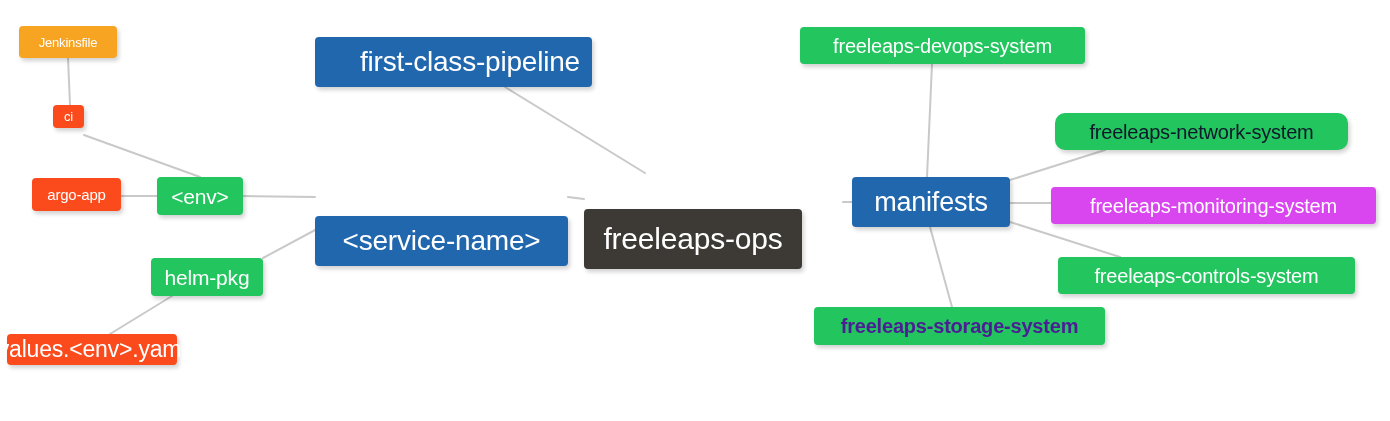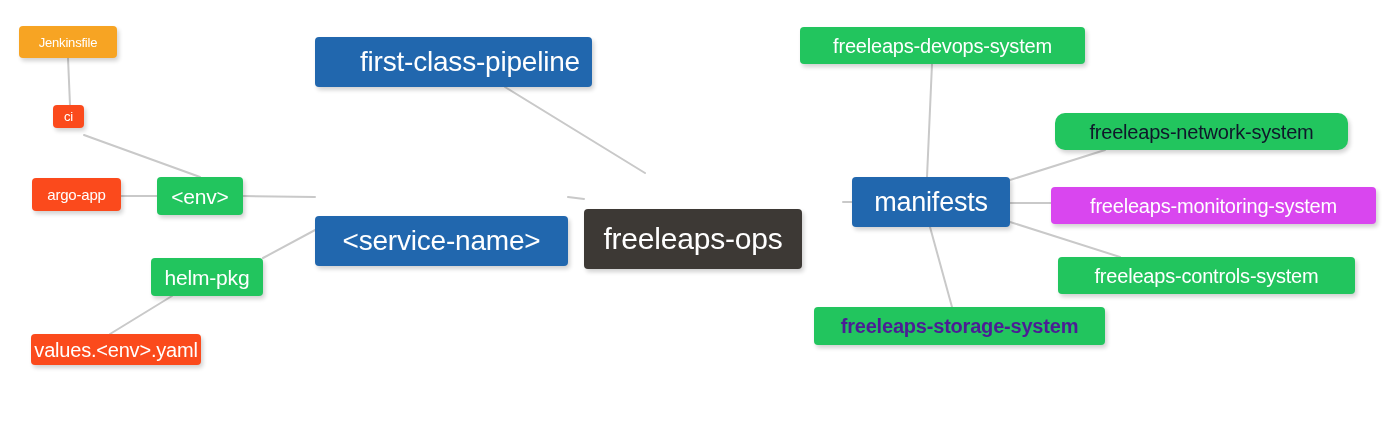--- a/index.html
+++ b/index.html
@@ -69,21 +69,21 @@
       </div>
       <div class="node" style="left: 32px; top: 178px; width: 89px; height: 33px; background: rgb(251, 74, 28); color: rgb(255, 255, 255); font-size: 15px;">
         <span>argo-app</span>
       </div>
       <div class="node" style="left: 157px; top: 177px; width: 86px; height: 38px; background: rgb(34, 197, 94); color: rgb(255, 255, 255); font-size: 21px;">
         <span>&lt;env&gt;</span>
       </div>
       <div class="node" style="left: 151px; top: 258px; width: 112px; height: 38px; background: rgb(34, 197, 94); color: rgb(255, 255, 255); font-size: 21px;">
         <span>helm-pkg</span>
       </div>
-      <div class="node" style="left: 7px; top: 334px; width: 170px; height: 31px; background: rgb(251, 74, 28); color: rgb(255, 255, 255); font-size: 20px; margin-left: 24px;">
+      <div class="node" style="left: 7px; top: 334px; width: 170px; height: 31px; background: rgb(251, 74, 28); color: rgb(255, 255, 255); font-size: 23px;">
         <span>values.&lt;env&gt;.yaml</span>
       </div>
       <div class="node" style="left: 315px; top: 37px; width: 277px; height: 50px; background: rgb(33, 103, 174); color: rgb(255, 255, 255); font-size: 28px; justify-content: flex-end;">
         <span>first-class-pipeline</span>
       </div>
       <div class="node" style="left: 315px; top: 172px; width: 253px; height: 50px; background: rgb(33, 103, 174); color: rgb(255, 255, 255); font-size: 28px; margin-top: 44px;">
         <span>&lt;service-name&gt;</span>
       </div>
       <div class="node" style="left: 584px; top: 173px; width: 218px; height: 60px; background: rgb(61, 57, 53); color: rgb(255, 255, 255); font-size: 30px; margin-top: 36px;">
         <span>freeleaps-ops</span>

